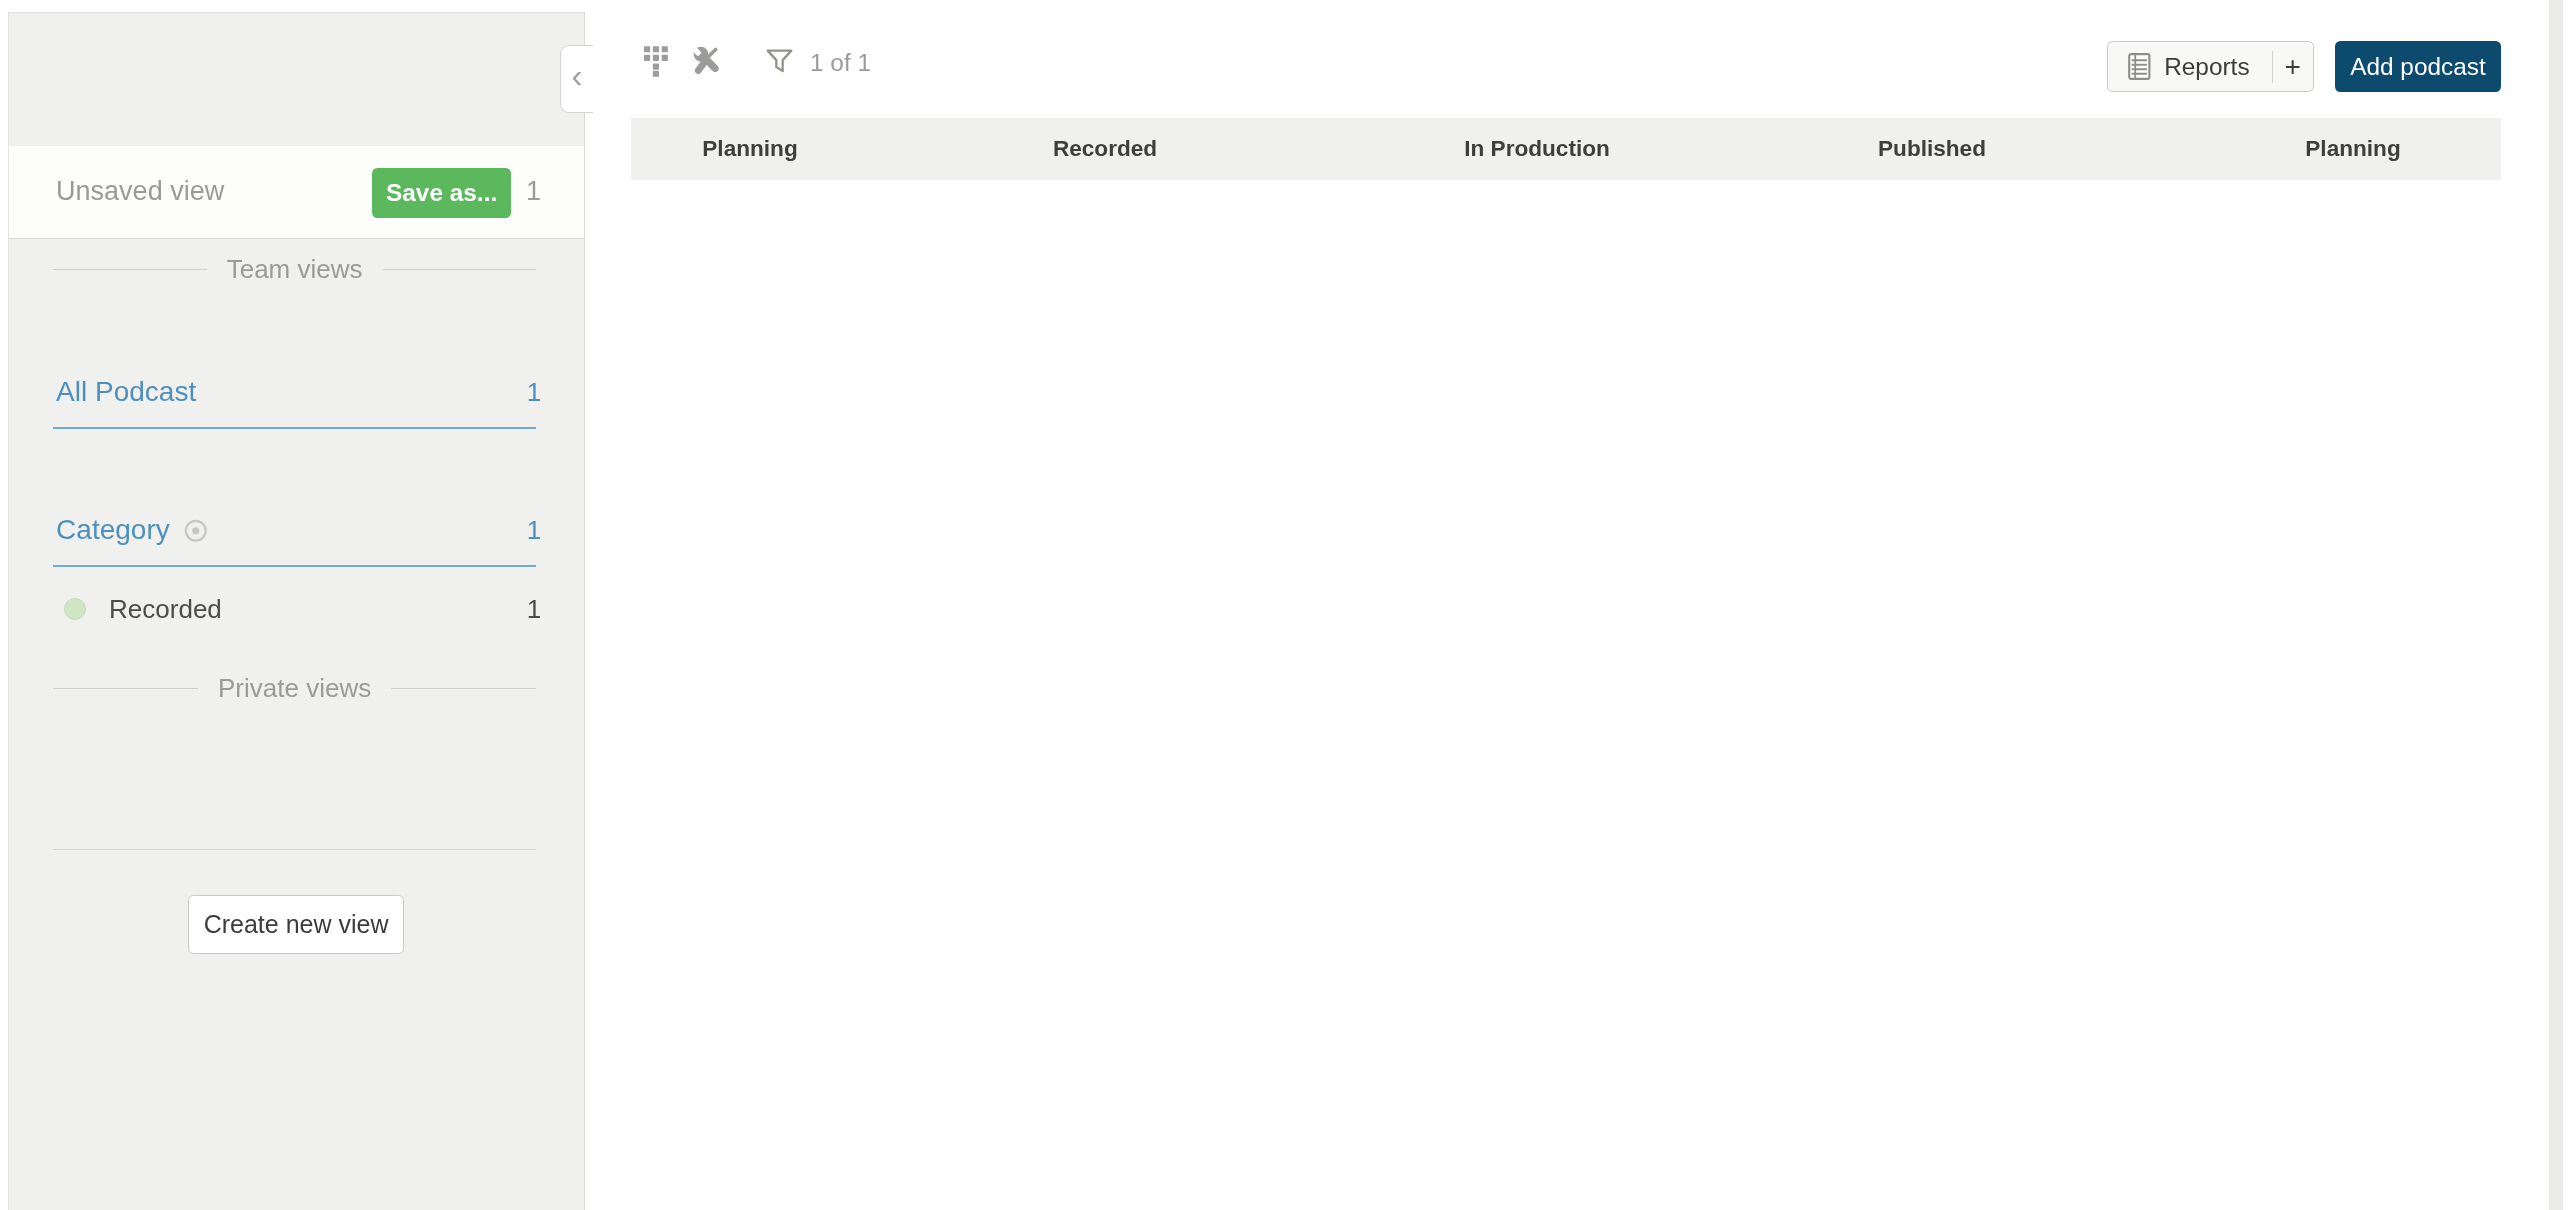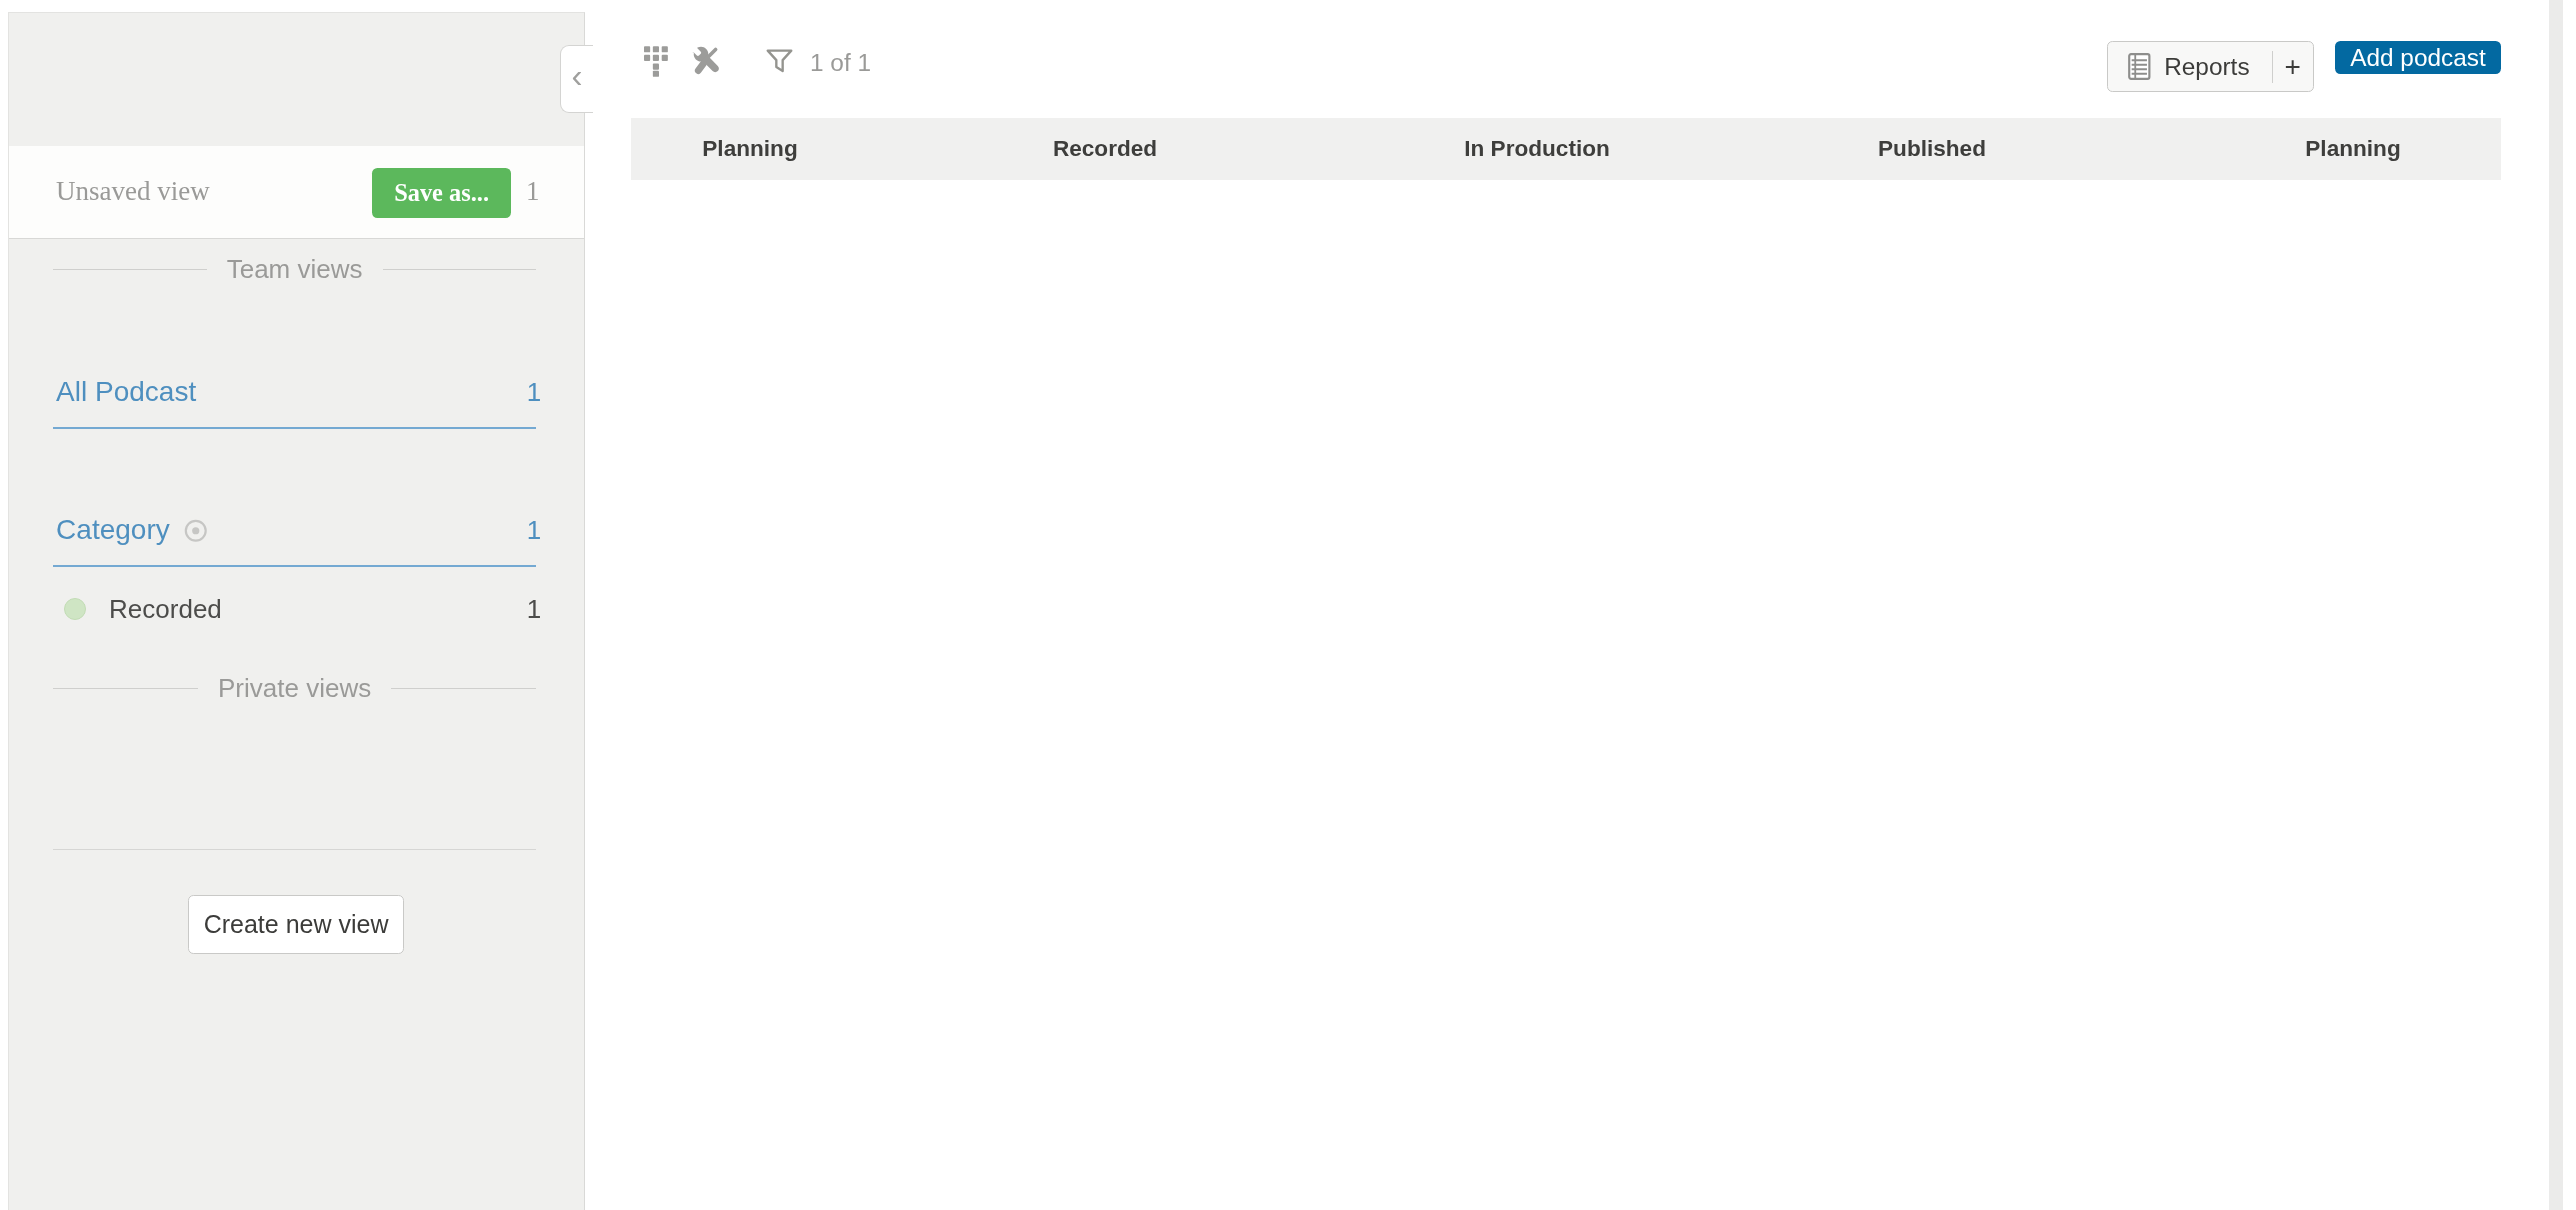--- a/index.html
+++ b/index.html
@@ -18,21 +18,21 @@
   }
   .sb-header { position:absolute; left:0; top:0; right:0; height:133px; border-bottom:0.9px solid #d8d8d6; }
   .app-title {
     position:absolute; left:47px; top:50%; transform:translateY(-50%);
     font-size:41px; font-weight:300; color:#4e8fbf; letter-spacing:0.5px;
   }
   .sb-icons { position:absolute; right:56px; top:0; height:133px; display:flex; align-items:center; gap:20px; }
   .sb-icons .ico { display:flex; align-items:center; justify-content:center; cursor:pointer; }
   .unsaved-row {
     position:absolute; left:0; top:133px; right:0; height:93px;
-    background:#fdfdfc; border-bottom:0.9px solid #d8d8d6;font-family:Liberation Serif, serif;
+    background:#fdfdfc; border-bottom:0.9px solid #d8d8d6;
   }
   .unsaved-label { position:absolute; left:47px; top:0; line-height:91px; font-size:27px; color:#9a9a98; }
   .save-btn {
     position:absolute; left:363px; top:22.6px; width:139px; height:50px;
     background:#5cb85c; border:none; border-radius:5.4px;
     color:#ffffff; font-size:24.4px; font-weight:bold; font-family:inherit; cursor:pointer;
   }
   .unsaved-count { position:absolute; left:517px; top:0; line-height:91px; font-size:27px; color:#9a9a98; }
 
   .section-row {
@@ -77,22 +77,22 @@
   .pagination { position:absolute; left:810px; top:49px; font-size:24.4px; color:#9a9a98; }
   .reports-btn {
     position:absolute; left:2107px; top:41px; height:51px;
     display:flex; align-items:center;
     background:#f8f8f7; border:0.9px solid #c9c9c7; border-radius:5.4px; cursor:pointer;
   }
   .reports-main { display:flex; align-items:center; gap:13.6px; padding:0 22px 0 20px; }
   .reports-label { font-size:24.4px; color:#3c3c3a; }
   .reports-plus { width:41px; display:flex; align-items:center; justify-content:center; border-left:0.9px solid #cfcfcd; font-size:28px; color:#3c3c3a; cursor:pointer; }
   .add-btn {
-    position:absolute; left:2335px; top:41px; width:166px; height:33px;
-    background:#0369a1; border:none; border-radius:5.4px;
+    position:absolute; left:2335px; top:41px; width:166px; height:51px;
+    background:#0c4a6e; border:none; border-radius:5.4px;
     color:#ffffff; font-size:24.4px; font-family:inherit; cursor:pointer;
   }
   .scroll-strip { position:absolute; left:2549px; top:0; width:13.6px; height:1210px; background:#ebebea; }
 
   
   .board { position:absolute; left:631px; top:118px; width:1870px; }
   .board-header { position:relative; height:62px; background:#f0f0ef; }
   .col-label {
     position:absolute; top:0; transform:translateX(-50%);
     line-height:62px; font-size:22.6px; font-weight:bold; color:#3e3e3c; white-space:nowrap;

